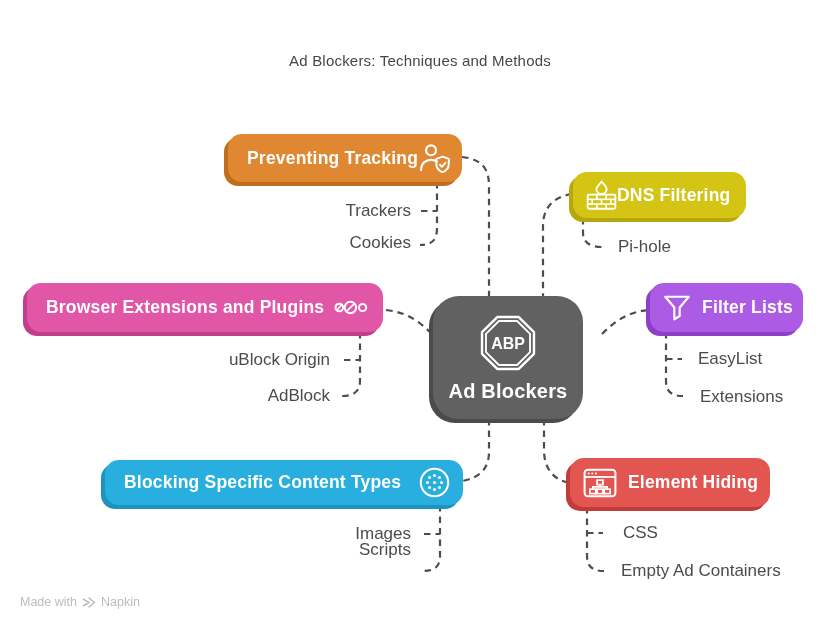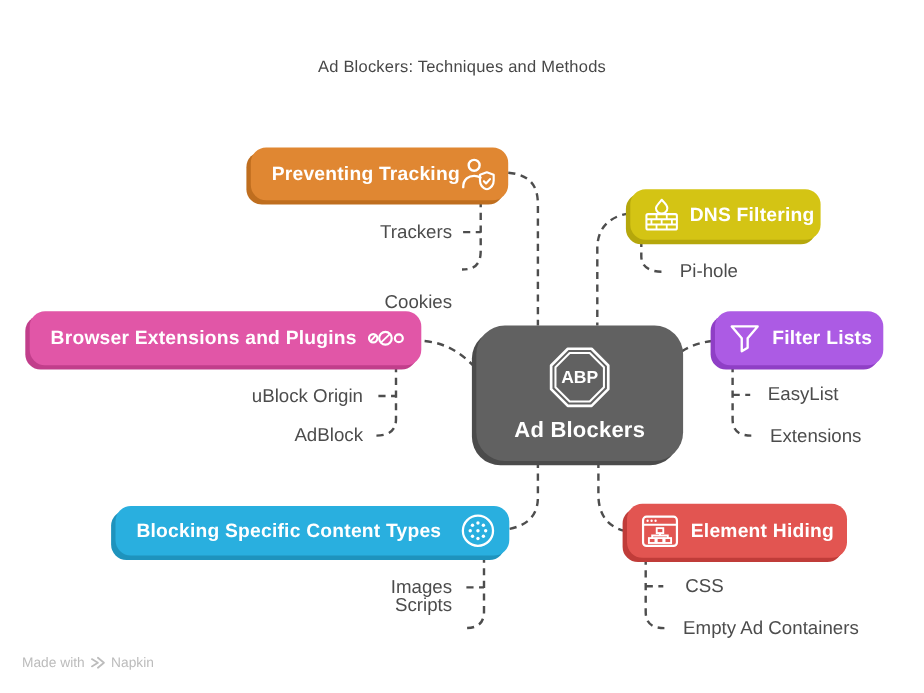--- a/index.html
+++ b/index.html
@@ -8,36 +8,36 @@
     font-family:"Liberation Sans", sans-serif; overflow:hidden;
   }
   .title {
     position:absolute; top:52px; left:0; width:100%; text-align:center;
     font-size:15px; color:#474747; letter-spacing:.2px;
   }
   .connectors { position:absolute; left:0; top:0; width:840px; height:630px; }
   .connectors path { fill:none; stroke:#4d4d4d; stroke-width:2.2; stroke-dasharray:6.5 5; }
 
   .node-center {
-    position:absolute; left:433px; top:296px; width:188px; height:123px;
+    position:absolute; left:433px; top:296px; width:150px; height:123px;
     box-sizing:border-box; border-radius:26px;
     background:var(--bg); box-shadow:-4px 4px 0 var(--edge);
     display:flex; flex-direction:column; align-items:center; justify-content:center;
     gap:7px; color:#fff;
   }
   .node-center .label { font-size:20px; font-weight:600; letter-spacing:.2px; }
 
   .branch {
     position:absolute; box-sizing:border-box; display:flex; align-items:center;
     border-radius:14px; color:#fff; font-weight:bold; font-size:17.5px;
     background:var(--bg); box-shadow:-4px 4px 0 var(--edge); white-space:nowrap;
   }
   .branch .label { letter-spacing:.2px; }
   .b-pt  { left:228px; top:134px; width:234px; height:48px; padding:0 11px 0 19px; justify-content:space-between; }
-  .b-dns { left:573px; top:172px; width:173px; height:46px; padding:0 10px 0 13px; gap:10px; }
+  .b-dns { left:573px; top:172px; width:173px; height:46px; padding:0 10px 0 13px; }
   .b-be  { left:27px;  top:283px; width:356px; height:49px; padding:0 13px 0 19px; justify-content:space-between; }
   .b-fl  { left:650px; top:283px; width:153px; height:49px; padding:0 10px 0 12px; gap:10px;align-items:center; }
   .b-bc  { left:105px; top:460px; width:358px; height:45px; padding:0 12px 0 19px; justify-content:space-between; }
   .b-eh  { left:570px; top:458px; width:200px; height:49px; padding:0 11px 0 13px; gap:11px; }
 
   .child-label {
     position:absolute; font-size:17px; color:#4c4c4c; white-space:nowrap; line-height:20px;
   }
   .watermark {
     position:absolute; left:20px; top:595px; display:flex; align-items:center; gap:5px;
@@ -86,21 +86,21 @@
   <div class="branch b-pt" style="--bg: #e08732; --edge: #bf6e1f;">
     <span class="label">Preventing Tracking</span>
     <svg class="icon" width="33" height="30" viewBox="0 0 28 26">
       <circle cx="11" cy="6.3" r="4.3" fill="none" stroke="#fff" stroke-width="1.9"></circle>
       <path d="M2.4,23.5 C2.4,17 7,14.6 11,14.6 C13,14.6 14.6,15.1 16,16" fill="none" stroke="#fff" stroke-width="1.9" stroke-linecap="round"></path>
       <path d="M21,11.8 L26.4,13.8 V18.3 C26.4,22.2 24,24.3 21,25.4 C18,24.3 15.6,22.2 15.6,18.3 V13.8 Z" fill="none" stroke="#fff" stroke-width="1.7" stroke-linejoin="round"></path>
       <path d="M18.7,18.8 L20.4,20.6 L23.5,17.2" fill="none" stroke="#fff" stroke-width="1.7" stroke-linecap="round" stroke-linejoin="round"></path>
     </svg>
   </div>
   <div class="child-label" style="right:429px; top:201px;">Trackers</div>
-  <div class="child-label" style="right:429px; top:233px;margin-top:32px;">Cookies</div>
+  <div class="child-label" style="right:429px; top:233px;">Cookies</div>
 
   <div class="branch b-dns" style="--bg: #d4c414; --edge: #b5a70c;">
     <svg class="icon" width="31" height="31" viewBox="0 0 30 30">
       <path d="M15,1.5 C17,4.2 20,5.6 20,9 A5,4.6 0 0 1 10,9 C10,6.3 13,4.8 15,1.5 Z" fill="none" stroke="#fff" stroke-width="1.8" stroke-linejoin="round"></path>
       <rect x="1.6" y="14.2" width="26.8" height="13.6" rx="1.4" fill="none" stroke="#fff" stroke-width="1.8"></rect>
       <line x1="1.6" y1="18.7" x2="28.4" y2="18.7" stroke="#fff" stroke-width="1.6"></line>
       <line x1="1.6" y1="23.3" x2="28.4" y2="23.3" stroke="#fff" stroke-width="1.6"></line>
       <line x1="10.5" y1="14.2" x2="10.5" y2="18.7" stroke="#fff" stroke-width="1.6"></line>
       <line x1="19.5" y1="14.2" x2="19.5" y2="18.7" stroke="#fff" stroke-width="1.6"></line>
       <line x1="6" y1="18.7" x2="6" y2="23.3" stroke="#fff" stroke-width="1.6"></line>

